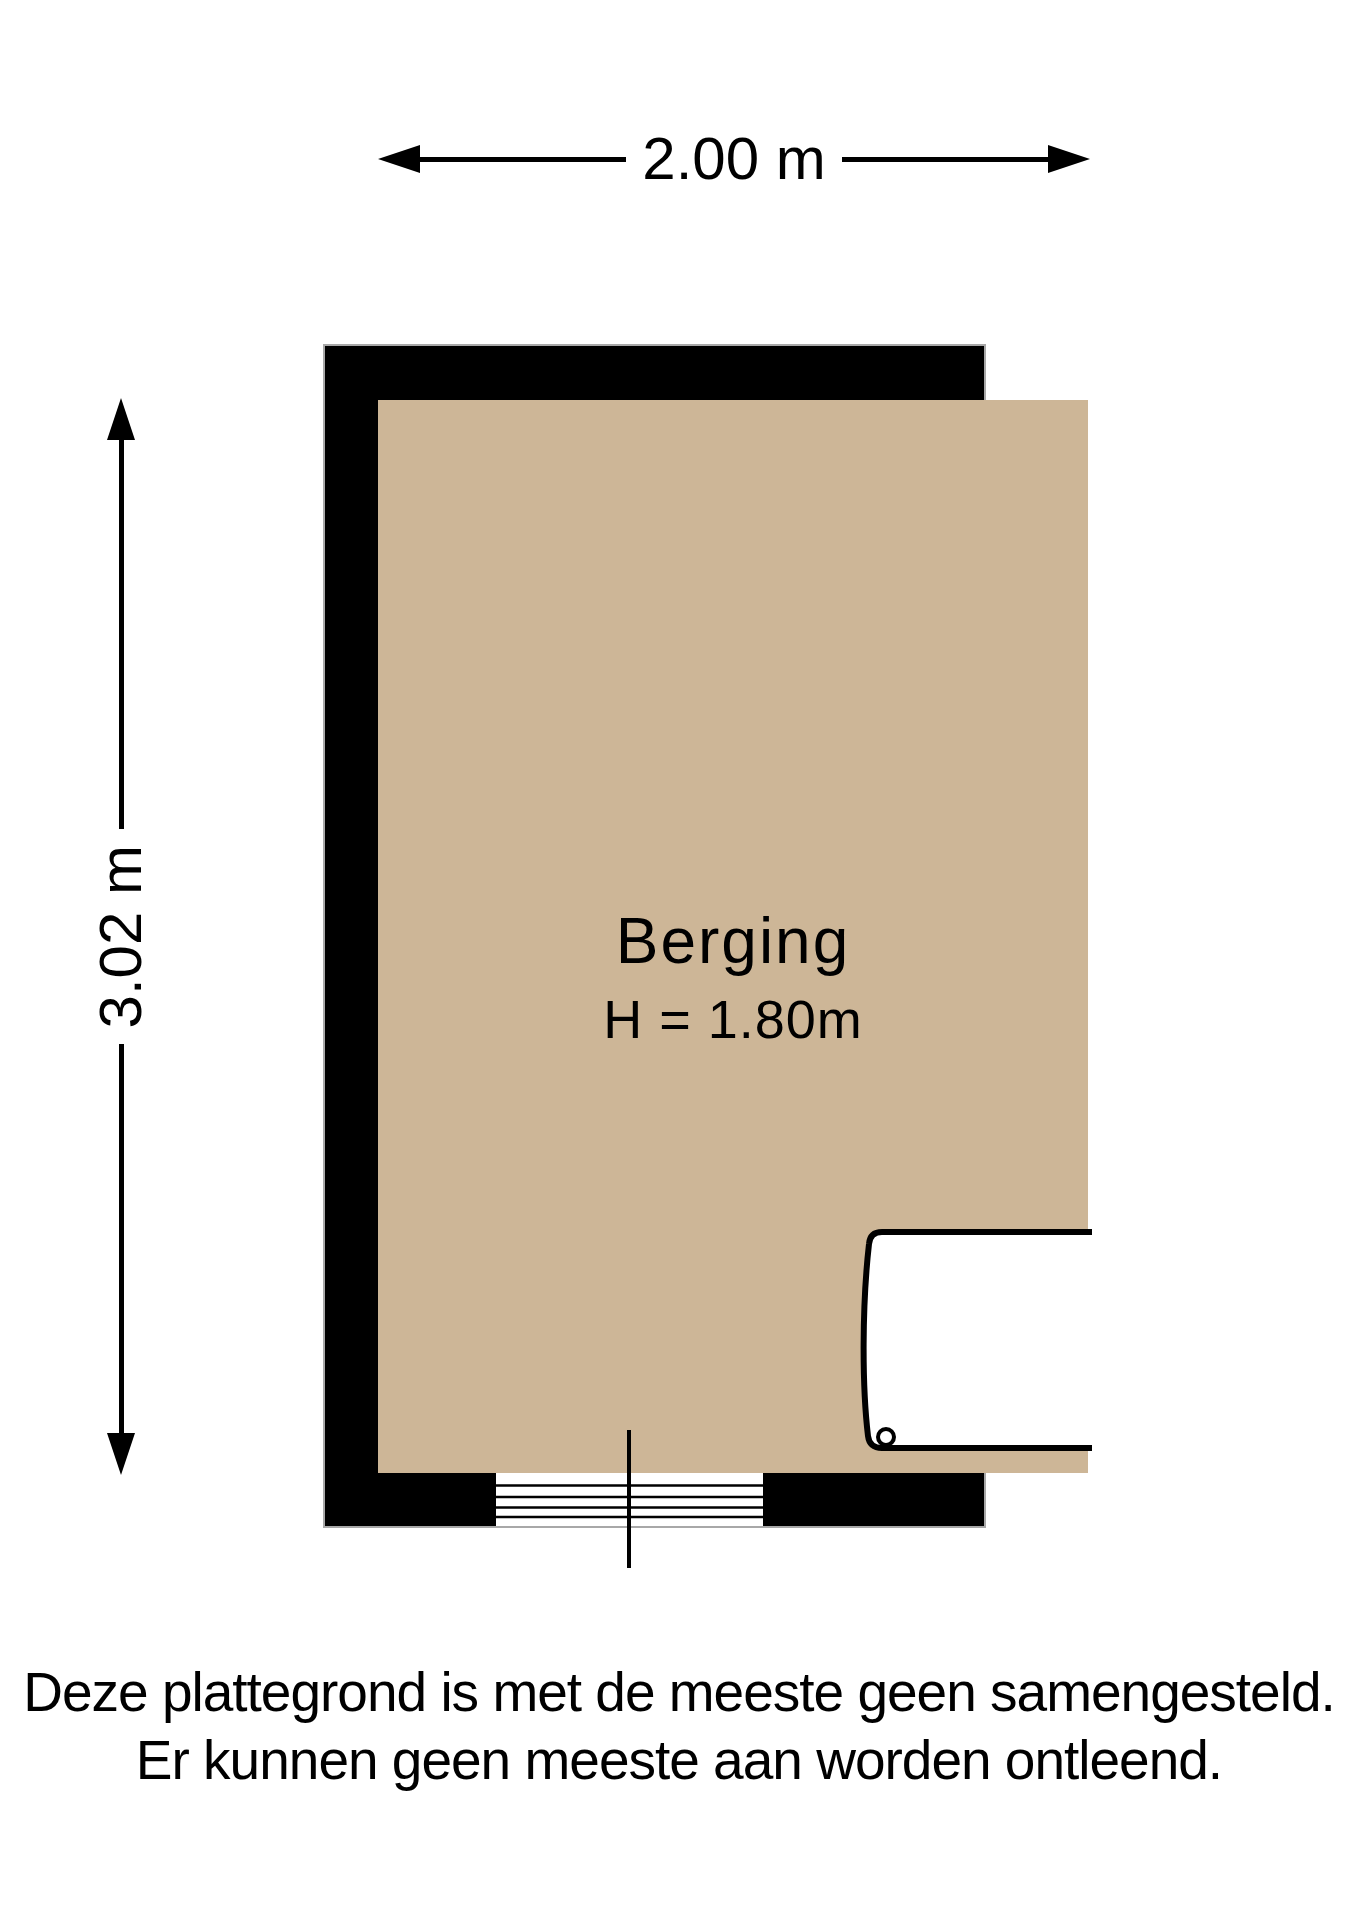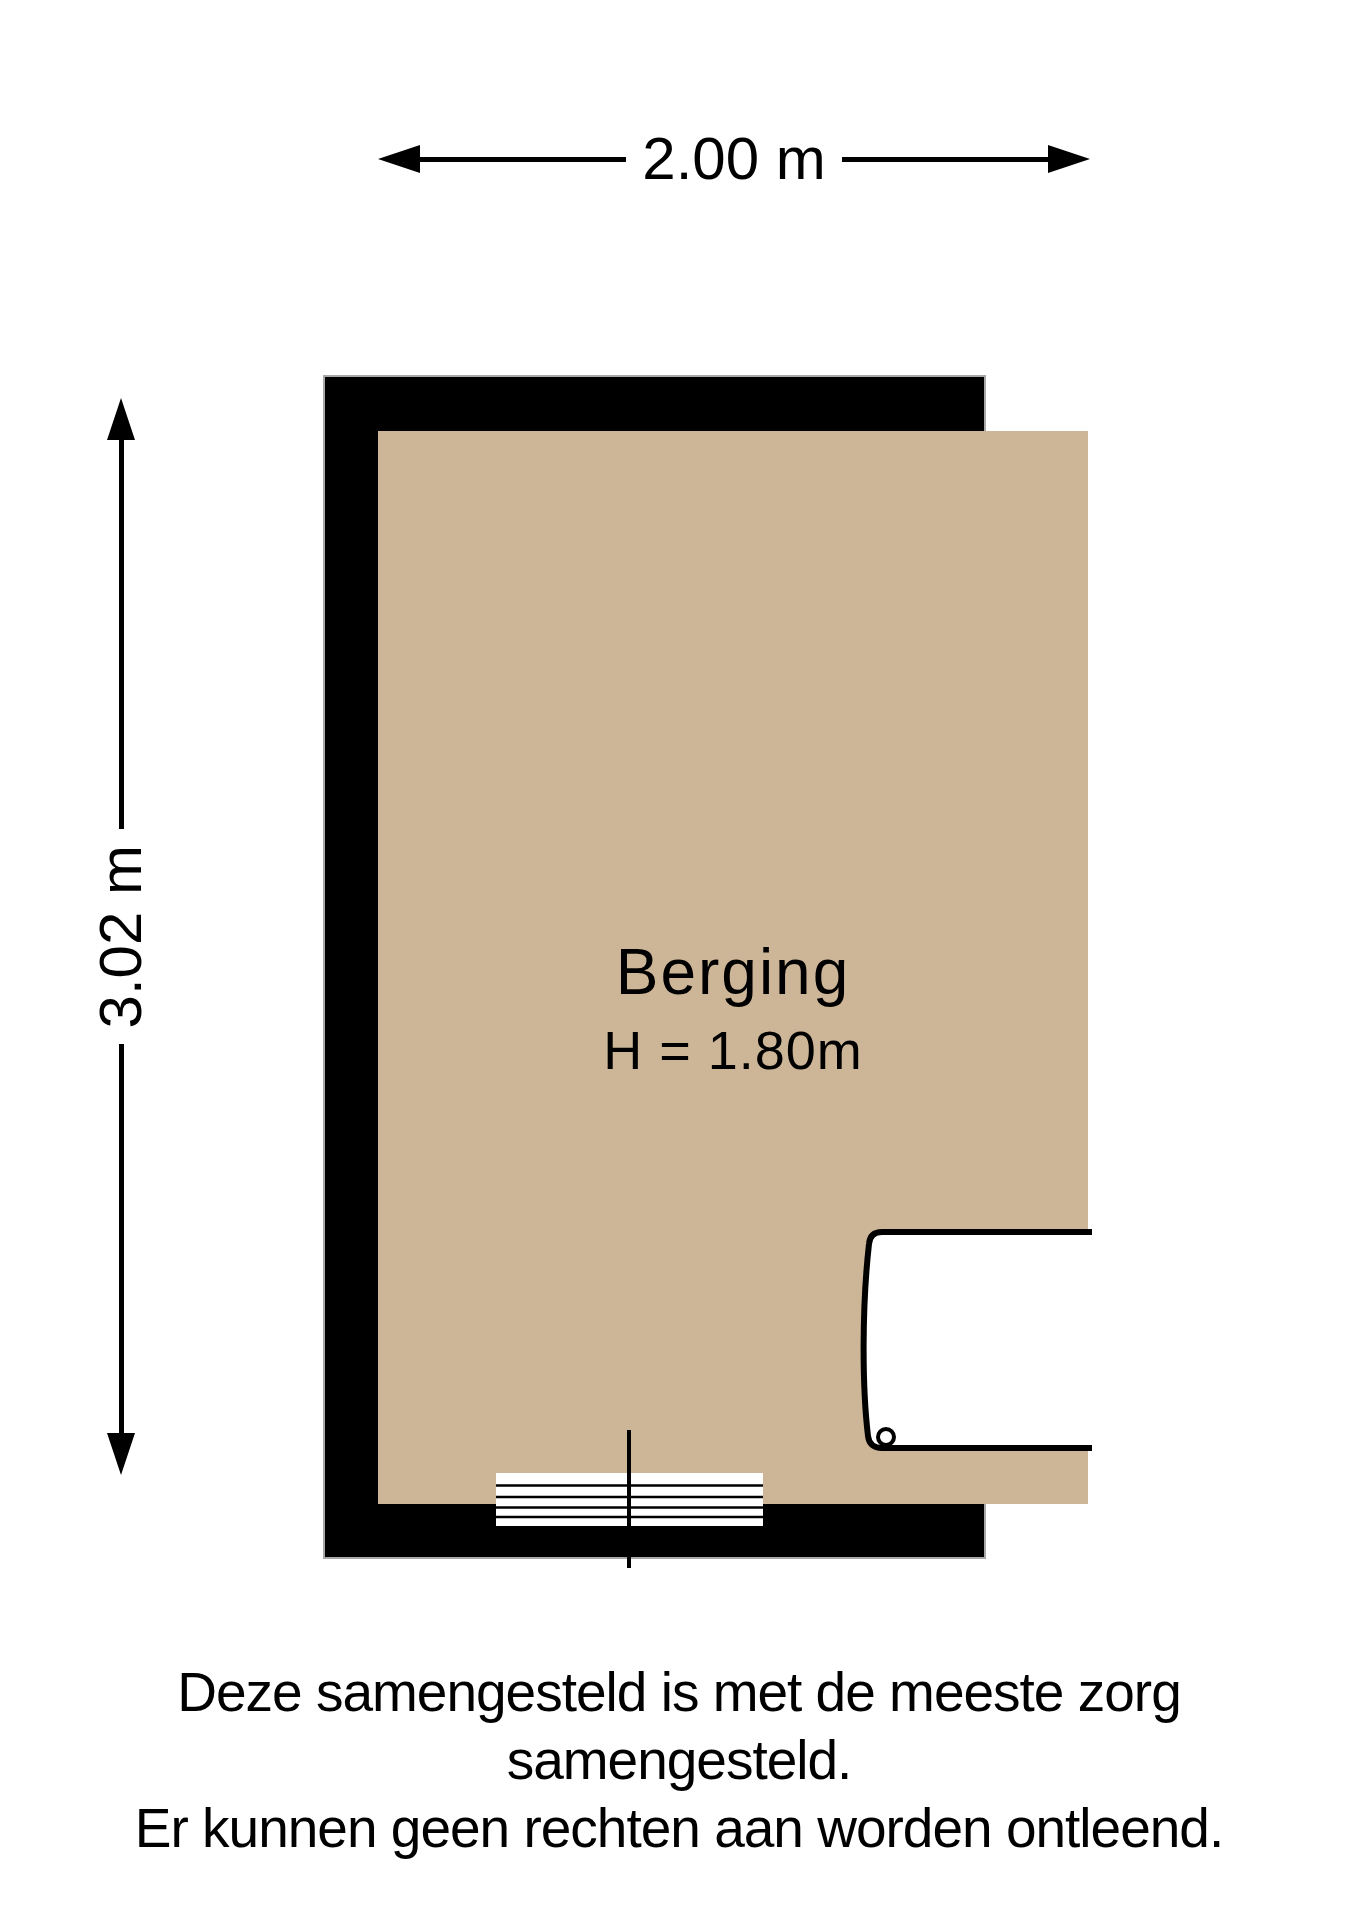--- a/index.html
+++ b/index.html
@@ -20,21 +20,21 @@
   .ah-left  { border-top:14px solid transparent; border-bottom:14px solid transparent; border-right:42px solid var(--wall,#000); }
   .ah-right { border-top:14px solid transparent; border-bottom:14px solid transparent; border-left:42px solid var(--wall,#000); }
   .ah-up    { border-left:14px solid transparent; border-right:14px solid transparent; border-bottom:42px solid var(--wall,#000); }
   .ah-down  { border-left:14px solid transparent; border-right:14px solid transparent; border-top:42px solid var(--wall,#000); }
   .dim-label { font-size:60px; line-height:1; white-space:nowrap; margin:0 16px; letter-spacing:0; }
   .dim-label.vert { writing-mode:vertical-rl; transform:rotate(180deg); margin:16px 0; }
 
   
   .room {
     position:absolute; left:325px; top:346px; width:659px; height:1180px;
-    background:var(--wall,#000); outline:2px solid var(--outline,#a8a8a8);margin-top:31px;
+    background:var(--wall,#000); outline:2px solid var(--outline,#a8a8a8);
   }
   .floor {
     position:absolute; left:53px; top:54px; width:710px; height:1073px;
     background:var(--floor,#cdb697);
   }
   .room-labels {
     position:absolute; left:0; top:506px; width:100%;
     display:flex; flex-direction:column; align-items:center; gap:14px;
     text-align:center;
   }
@@ -100,17 +100,17 @@
     <svg width="267" height="53" viewBox="0 0 267 53">
       <line x1="0" y1="12.5" x2="267" y2="12.5" stroke="#000000" stroke-width="2.5"></line>
       <line x1="0" y1="24" x2="267" y2="24" stroke="#000000" stroke-width="2.5"></line>
       <line x1="0" y1="34.5" x2="267" y2="34.5" stroke="#000000" stroke-width="2.5"></line>
       <line x1="0" y1="44" x2="267" y2="44" stroke="#000000" stroke-width="2.5"></line>
     </svg>
   </div>
   <div class="door-line"></div>
 
   <div class="disclaimer">
-    <div>Deze samengesteld is met de meeste zorg samengesteld.</div>
-    <div>Er kunnen geen rechten aan worden ontleend.</div>
+    <div>Deze plattegrond is met de meeste geen samengesteld.</div>
+    <div>Er kunnen geen meeste aan worden ontleend.</div>
   </div>
 
 </div>
 
 </body></html>

